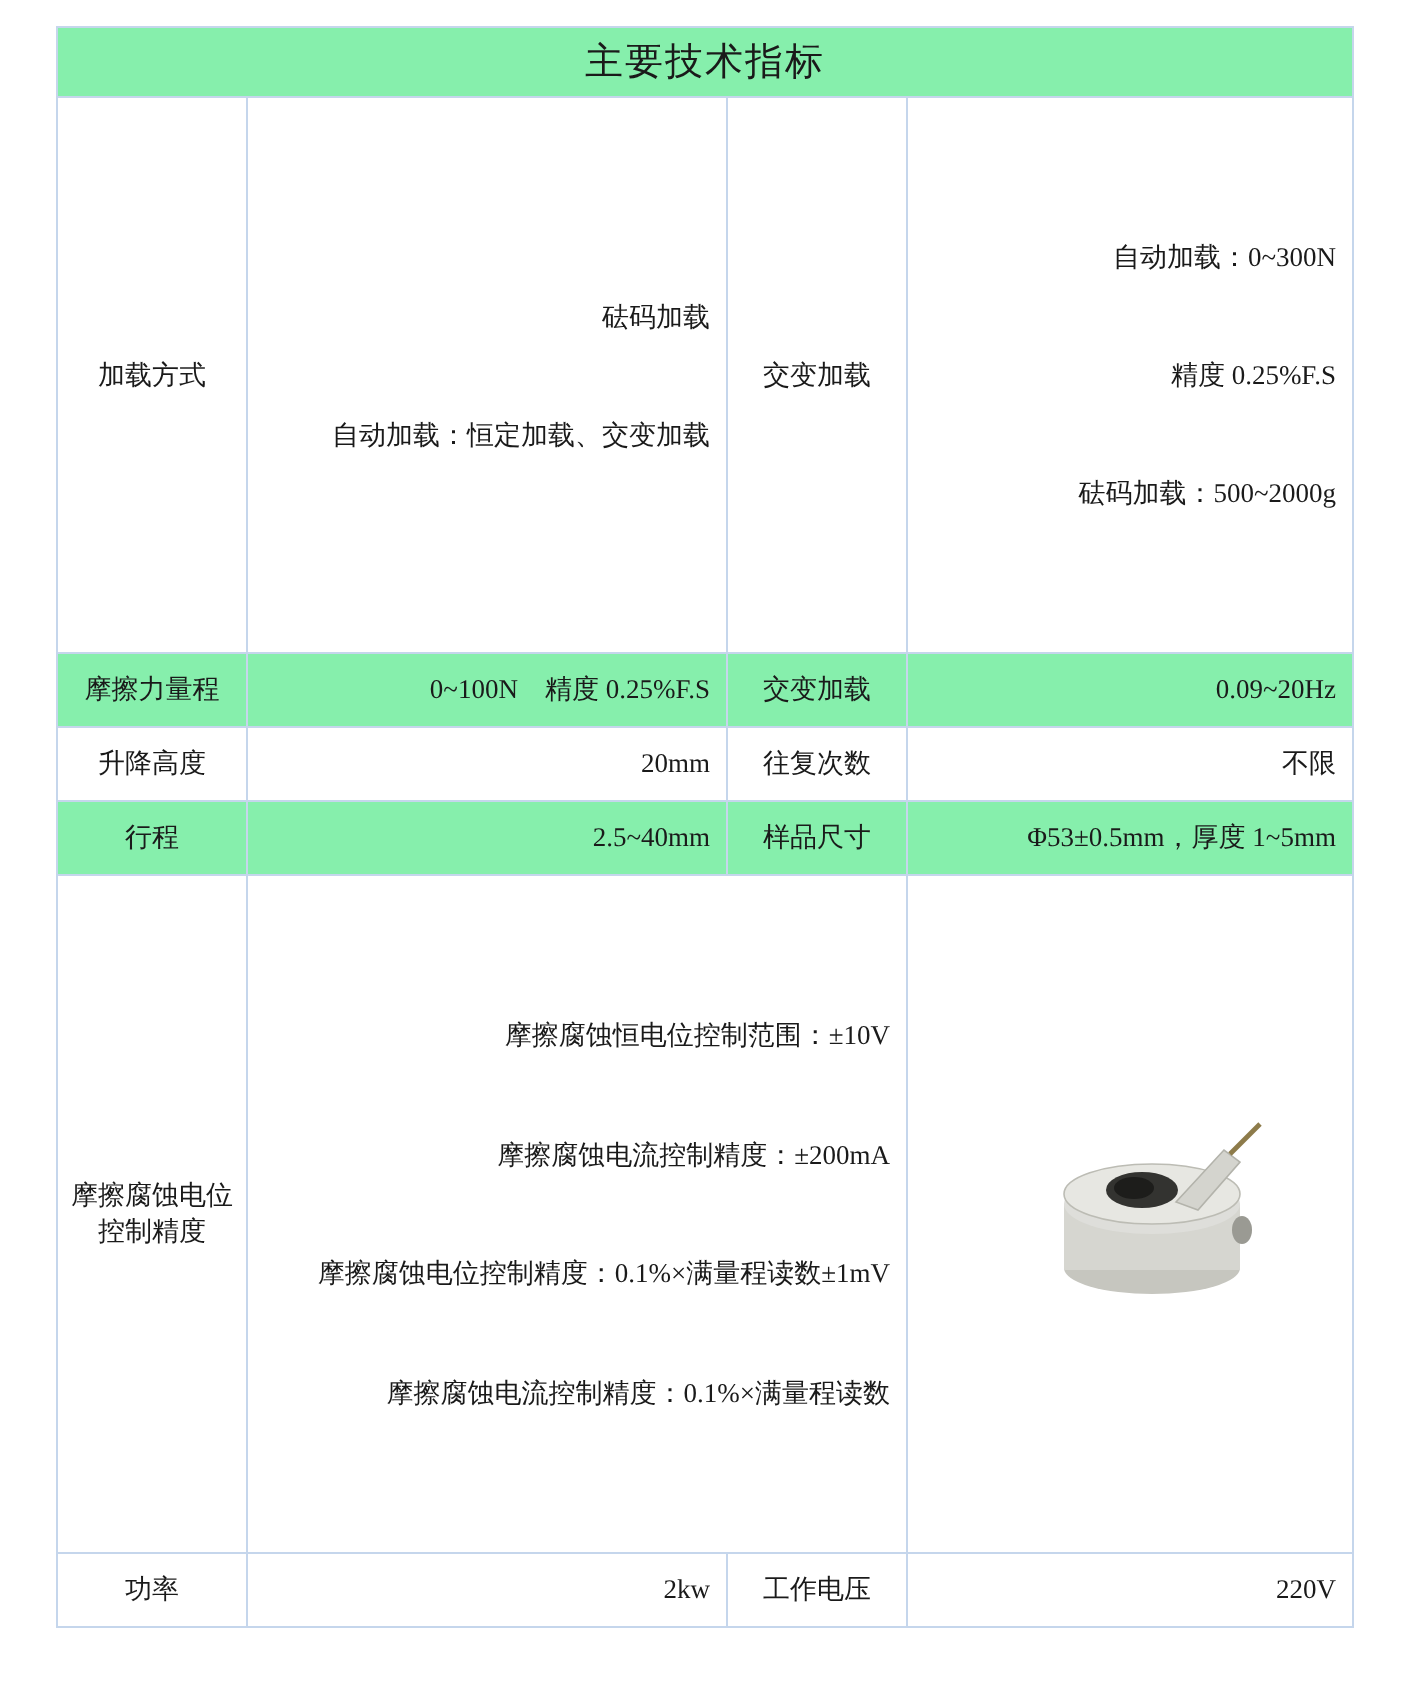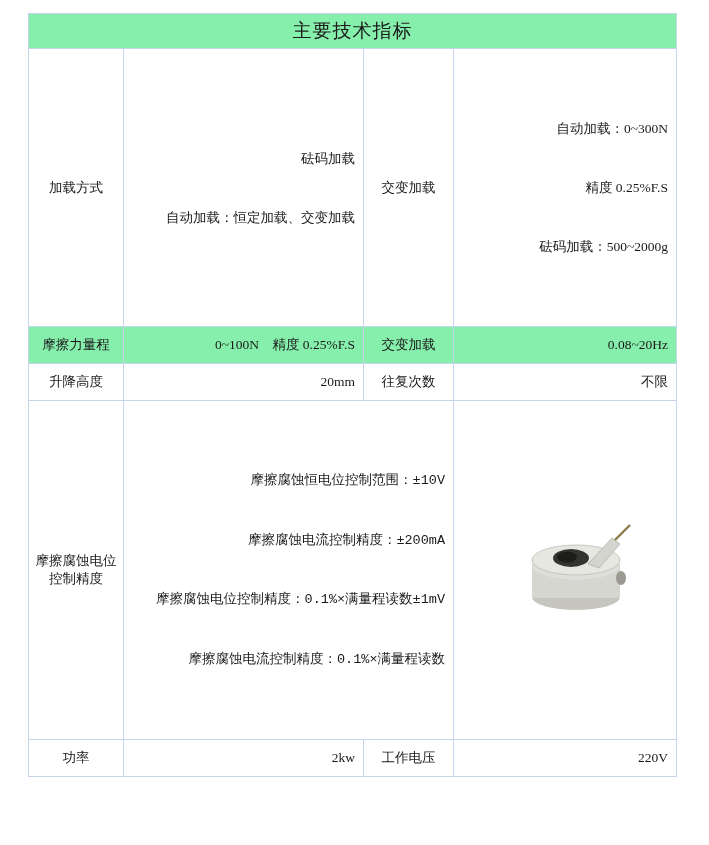--- a/index.html
+++ b/index.html
@@ -30,21 +30,21 @@
     text-align:center;
     font-size:19px;
     letter-spacing:1px;
     padding:4px 0;
   }
   tr.h-title{height:35px;}
   tr.h-1line{height:37px;}
   tr.h-row1{height:90px;}
   tr.h-row5{height:109px;}
   .lines div{line-height:27px;}
-  .lines.tight div{line-height:27.5px;font-family:Liberation Mono, monospace;}
+  .lines.tight div{line-height:27.5px;}
   td.photo-cell{padding:4px 0;text-align:center;vertical-align:middle;background:#ffffff;}
   .photo-box{display:inline-block;width:150px;height:98px;}
   .photo-box svg{display:block;width:100%;height:100%;}
 </style>
 </head>
 <body>
 
 <div class="page">
   <table class="spec">
     <colgroup>
@@ -74,30 +74,36 @@
           <div>精度 0.25%F.S</div>
           <div>砝码加载：500~2000g</div>
         </div>
       </td>
     </tr>
 
     <tr class="h-1line">
       <td class="blue label">摩擦力量程</td>
       <td class="blue">0~100N    精度 0.25%F.S</td>
       <td class="blue label">交变加载</td>
-      <td class="blue">0.08~20Hz</td>
+      <td class="blue">0.09~20Hz</td>
     </tr>
 
     <tr class="h-1line">
       <td class="white label">升降高度</td>
       <td class="white">20mm</td>
       <td class="white label">往复次数</td>
       <td class="white">不限</td>
     </tr>
 
+    <tr class="h-1line">
+      <td class="blue label">行程</td>
+      <td class="blue">2.5~40mm</td>
+      <td class="blue label">样品尺寸</td>
+      <td class="blue">Φ53±0.5mm，厚度 1~5mm</td>
+    </tr>
 
     <tr class="h-row5">
       <td class="white label">摩擦腐蚀电位控制精度</td>
       <td class="white" colspan="2">
         <div class="lines tight">
           <div>摩擦腐蚀恒电位控制范围：±10V</div>
           <div>摩擦腐蚀电流控制精度：±200mA</div>
           <div>摩擦腐蚀电位控制精度：0.1%×满量程读数±1mV</div>
           <div>摩擦腐蚀电流控制精度：0.1%×满量程读数</div>
         </div>

